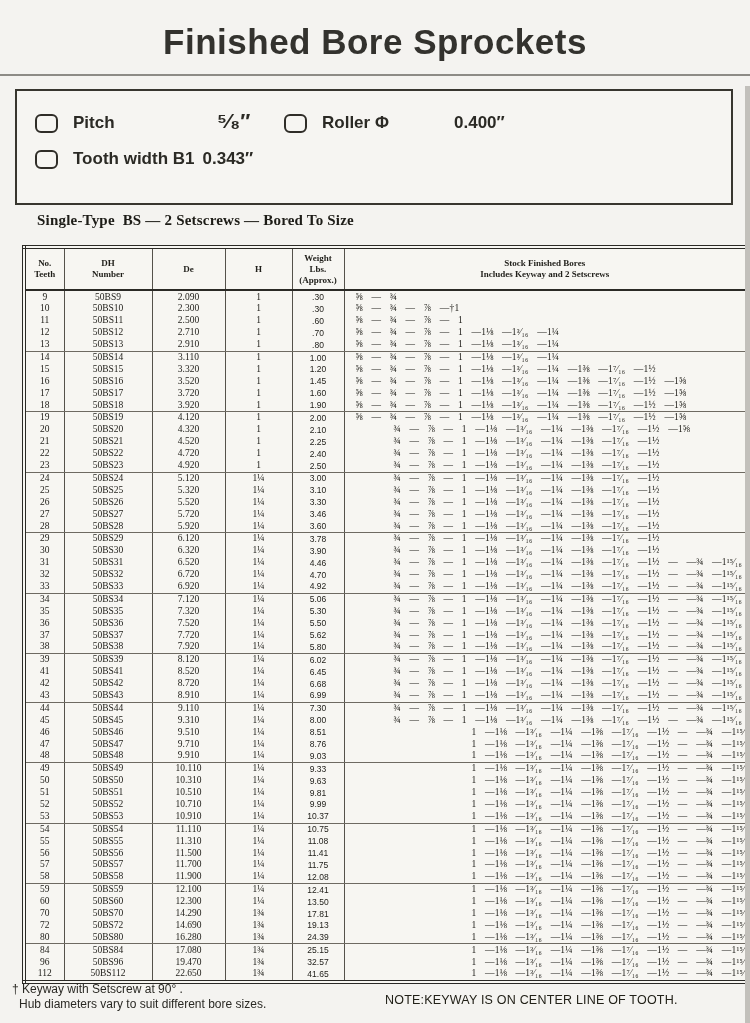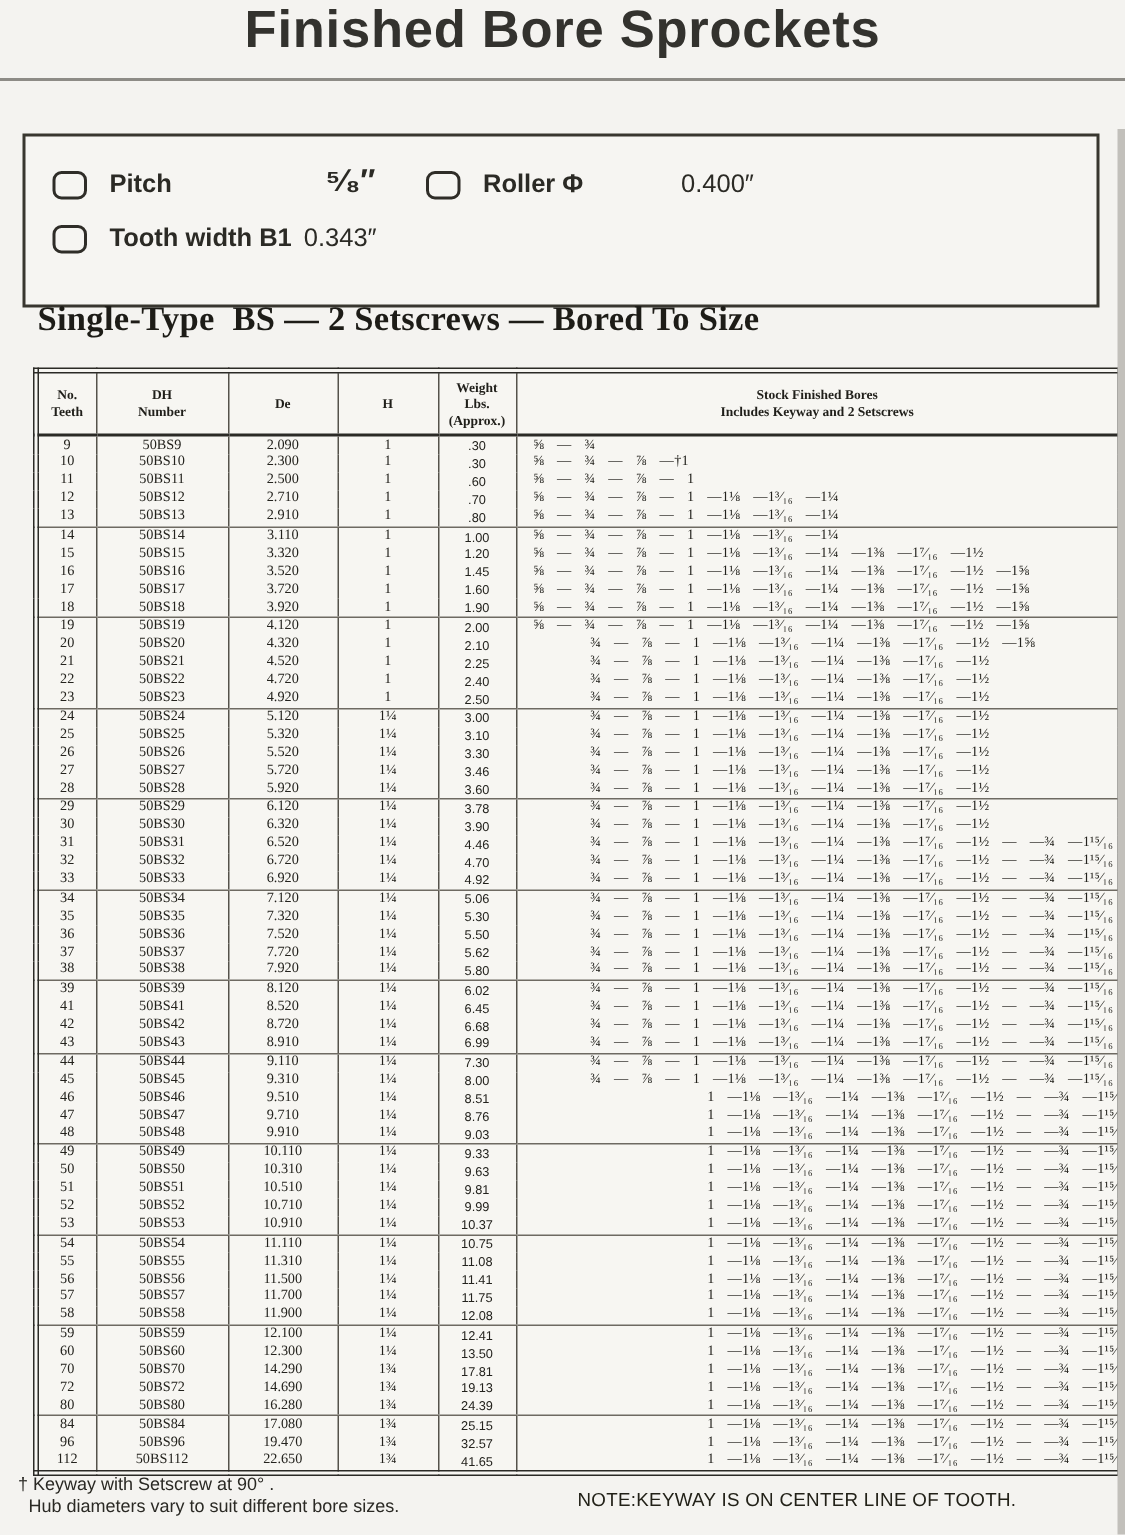--- a/index.html
+++ b/index.html
@@ -12,45 +12,45 @@
     overflow:hidden;
   }
   .page{position:relative;width:750px;height:1023px;background:#f4f3f0;}
   .edge-strip{position:absolute;right:0;top:86px;width:5px;height:937px;background:#c2c0bb;}
 
   
   .title{
     text-align:center;
     font-size:35px;font-weight:bold;letter-spacing:.5px;
     color:#33322e;
-    margin:0 0 12px 0;
+    padding-top:22px;margin:0 0 12px 0;
     font-family:"Liberation Sans",sans-serif;
   }
   .title-rule{border:none;border-top:2px solid #8d8b86;margin:0;}
 
   
   .spec-box{
     position:absolute;left:15px;top:89px;width:718px;height:116px;
     border:2px solid #38362f;background:#f6f5f2;box-sizing:border-box;
   }
   .spec-item{position:absolute;display:flex;align-items:center;}
   .bullet{
     display:inline-block;width:19px;height:15px;
     border:2.5px solid #2f2d28;border-radius:6px;
     margin-right:15px;flex:0 0 auto;
   }
   .spec-label{font-size:17px;font-weight:bold;color:#2b2a25;}
-  .spec-value{font-size:17px;font-weight:normal;color:#2b2a25;}
+  .spec-value{font-size:17px;font-weight:bold;color:#2b2a25;}
   .frac-value{font-size:21px;font-weight:bold;}
 
   
   .section-title{
-    position:absolute;left:25px;top:200px;margin:0;
+    position:absolute;left:25px;top:200px;margin:12px;
     font-family:"Liberation Serif",serif;
-    font-size:23px;font-weight:bold;color:#1d1c17;
+    font-size:15px;font-weight:bold;color:#1d1c17;
     letter-spacing:.2px;white-space:pre;
   }
 
   
   .table-wrap{position:absolute;left:22px;top:245px;}
   table.cat{
     border-collapse:collapse;table-layout:fixed;
     width:723px;background:#f7f6f2;
     border:4px double #2b2a26;
     font-family:"Liberation Serif",serif;

